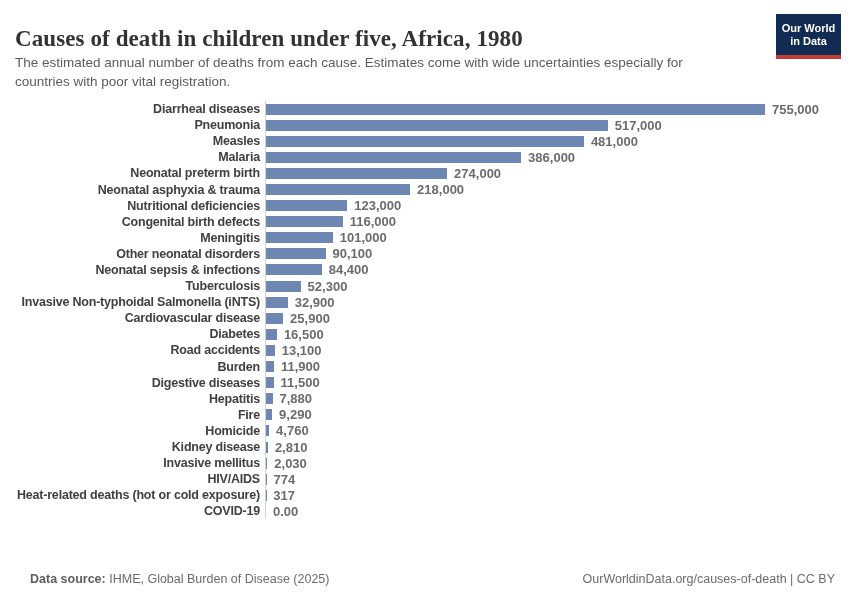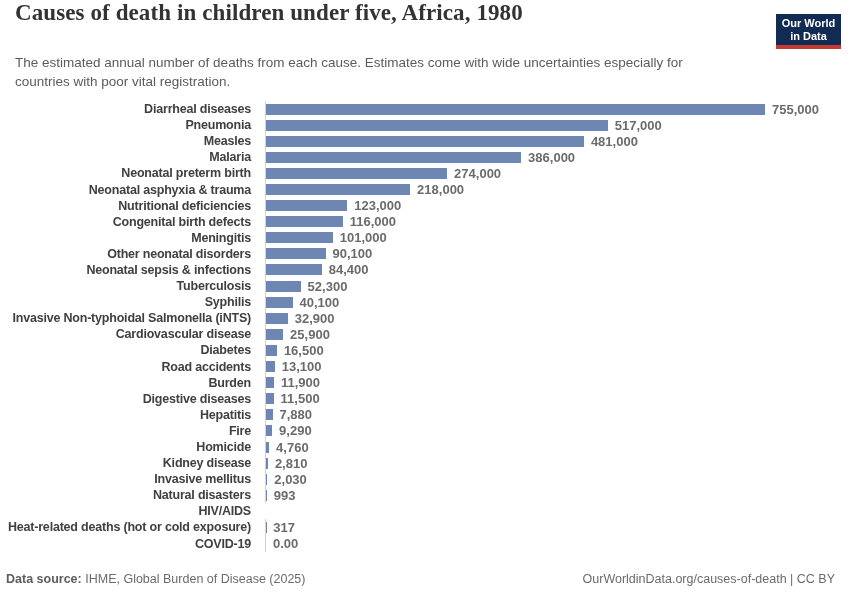--- a/index.html
+++ b/index.html
@@ -7,68 +7,68 @@
   body {
     font-family: "Liberation Sans", "DejaVu Sans", sans-serif;
     background: #ffffff;
     position: relative;
     overflow: hidden;
   }
   .page { position: absolute; inset: 0; background: #ffffff; }
 
   
   .title {
-    position: absolute; left: 15px; top: 0;
+    position: absolute; left: 15px; top: 26px;
     font-family: "Liberation Serif", "DejaVu Serif", serif;
     font-size: 23px; font-weight: 700; color: #333333;
     letter-spacing: 0.1px;
   }
   .subtitle {
     position: absolute; left: 15px; top: 53px;
     font-size: 13.5px; color: #5b5b5b; line-height: 1.42;
     max-width: 690px;
   }
   .logo {
     position: absolute; left: 776px; top: 14px;
-    width: 65px; height: 35px;
+    width: 65px; height: 45px;
     background: #122b52;
     border-bottom: 4px solid #c23a31;
     color: #ffffff;
     display: flex; flex-direction: column;
     align-items: center; justify-content: center;
     font-size: 11px; font-weight: 700; line-height: 1.15;
     text-align: center;
   }
 
   
   .chart { position: absolute; left: 0; top: 101px; width: 850px; }
   .row { height: 16.1px; display: flex; align-items: center; }
   .label-cell {
     width: 265px; flex: 0 0 265px;
     display: flex; justify-content: flex-end; align-items: center;
-    padding-right: 14px; overflow: visible;
+    padding-right: 5px; overflow: visible;
   }
   .label-cell span {
     white-space: nowrap;
     font-size: 12.5px; font-weight: 700; letter-spacing: -0.2px;
     color: #404040;
   }
   .bars-cell {
     flex: 1; height: 16.1px;
     display: flex; align-items: center;
     border-left: 1px solid #d0d3d8;
   }
   .bar { height: 11px; background: #6e87b2; flex: 0 0 auto; }
   .value {
     margin-left: 7px; font-size: 13px; color: #6b6b6b; white-space: nowrap; font-weight: bold;
   }
 
   
   .footer {
-    position: absolute; left: 6px; right: 15px; bottom: 14px;
+    position: absolute; left: 30px; right: 15px; bottom: 14px;
     display: flex; justify-content: space-between; align-items: baseline;
     font-size: 12.5px; color: #6b6b6b;
   }
   .footer .bold { font-weight: 700; color: #5d5d5d; }
 </style>
 </head>
 <body>
 
 <div class="page">
 
@@ -184,29 +184,20 @@
         <div class="label-cell">
           <span>Tuberculosis</span>
         </div>
         <div class="bars-cell">
           <div class="bar" style="width: 34.6px; background: rgb(110, 135, 178);"></div>
           <span class="value">52,300</span>
         </div>
       </div>
       <div class="row">
         <div class="label-cell">
-          <span>Syphilis</span>
-        </div>
-        <div class="bars-cell">
-          <div class="bar" style="width: 26.5px; background: rgb(110, 135, 178);"></div>
-          <span class="value">40,100</span>
-        </div>
-      </div>
-      <div class="row">
-        <div class="label-cell">
           <span>Invasive Non-typhoidal Salmonella (iNTS)</span>
         </div>
         <div class="bars-cell">
           <div class="bar" style="width: 21.7px; background: rgb(110, 135, 178);"></div>
           <span class="value">32,900</span>
         </div>
       </div>
       <div class="row">
         <div class="label-cell">
           <span>Cardiovascular disease</span>
@@ -292,30 +283,25 @@
         <div class="label-cell">
           <span>Invasive mellitus</span>
         </div>
         <div class="bars-cell">
           <div class="bar" style="width: 1.3px; background: rgb(110, 135, 178);"></div>
           <span class="value">2,030</span>
         </div>
       </div>
       <div class="row">
         <div class="label-cell">
-          <span>Natural disasters</span>
-        </div>
-        <div class="bars-cell">
-          <div class="bar" style="width: 0.7px; background: rgb(110, 135, 178);"></div>
-          <span class="value">993</span>
-        </div>
-      </div>
-      <div class="row">
-        <div class="label-cell">
           <span>HIV/AIDS</span>
+        </div>
+        <div class="bars-cell">
+          <div class="bar" style="width: 0.5px; background: rgb(110, 135, 178);"></div>
+          <span class="value">774</span>
         </div>
       </div>
       <div class="row">
         <div class="label-cell">
           <span>Heat-related deaths (hot or cold exposure)</span>
         </div>
         <div class="bars-cell">
           <div class="bar" style="width: 0.2px; background: rgb(110, 135, 178);"></div>
           <span class="value">317</span>
         </div>

